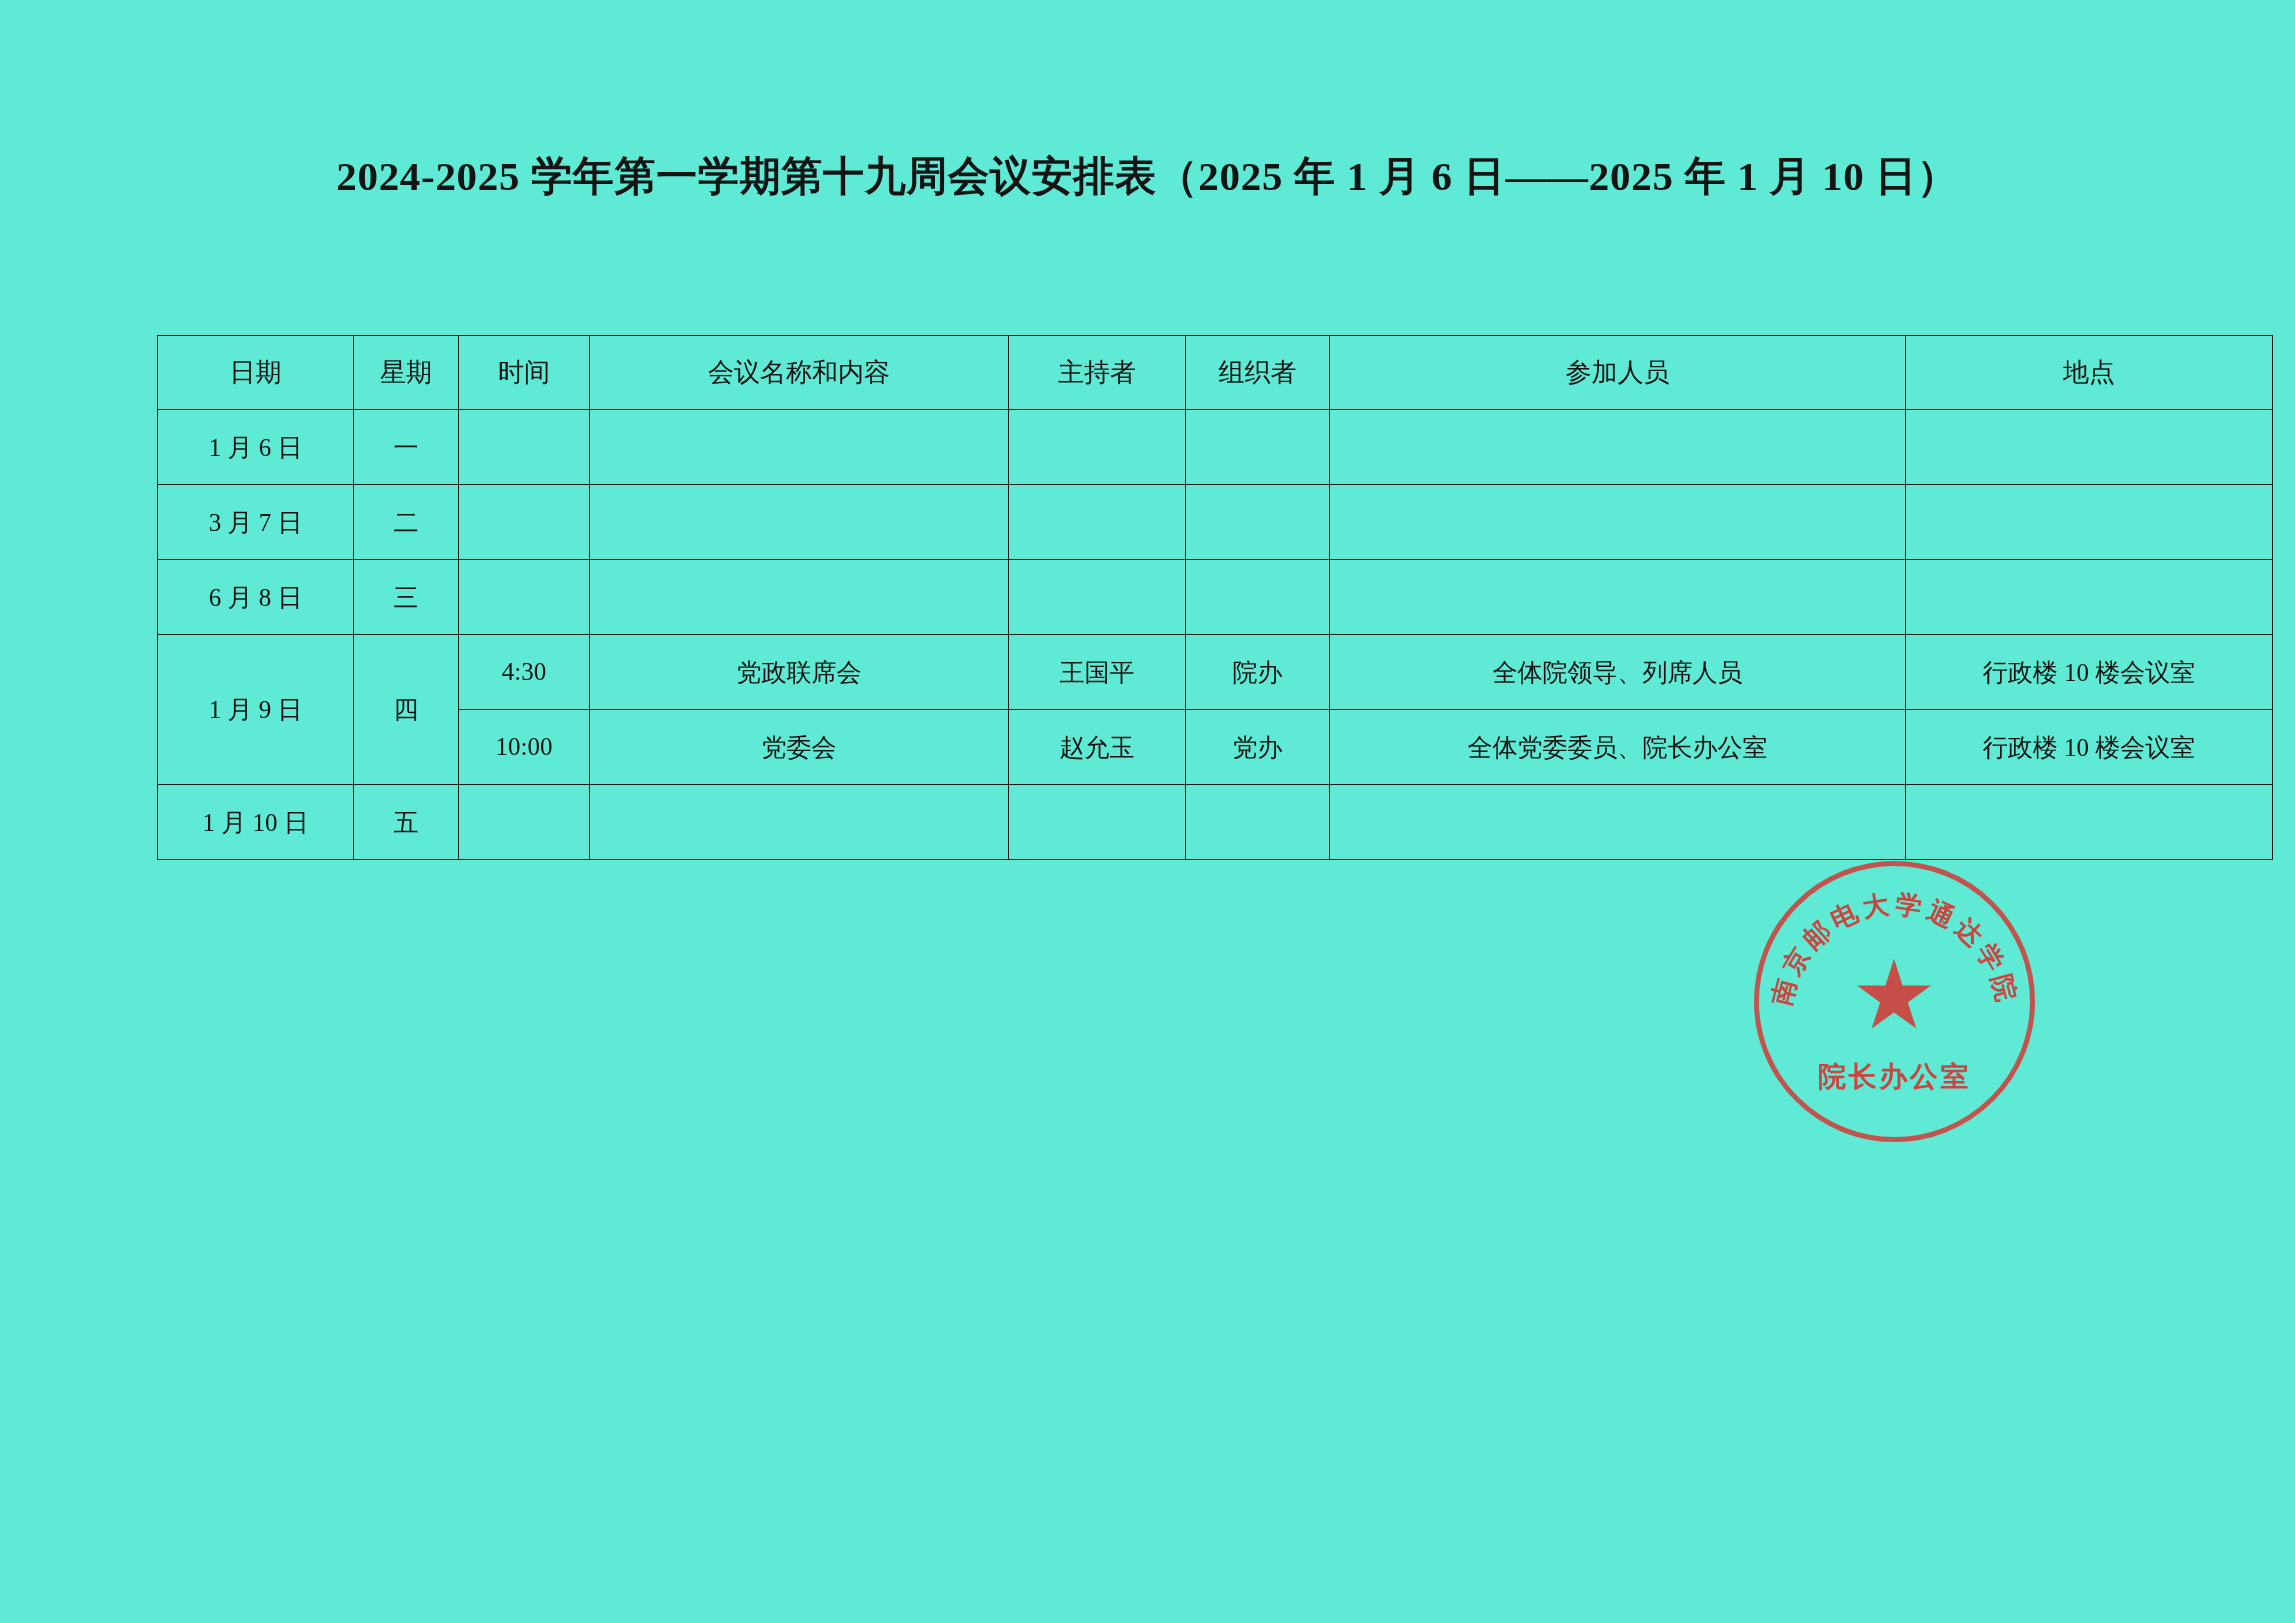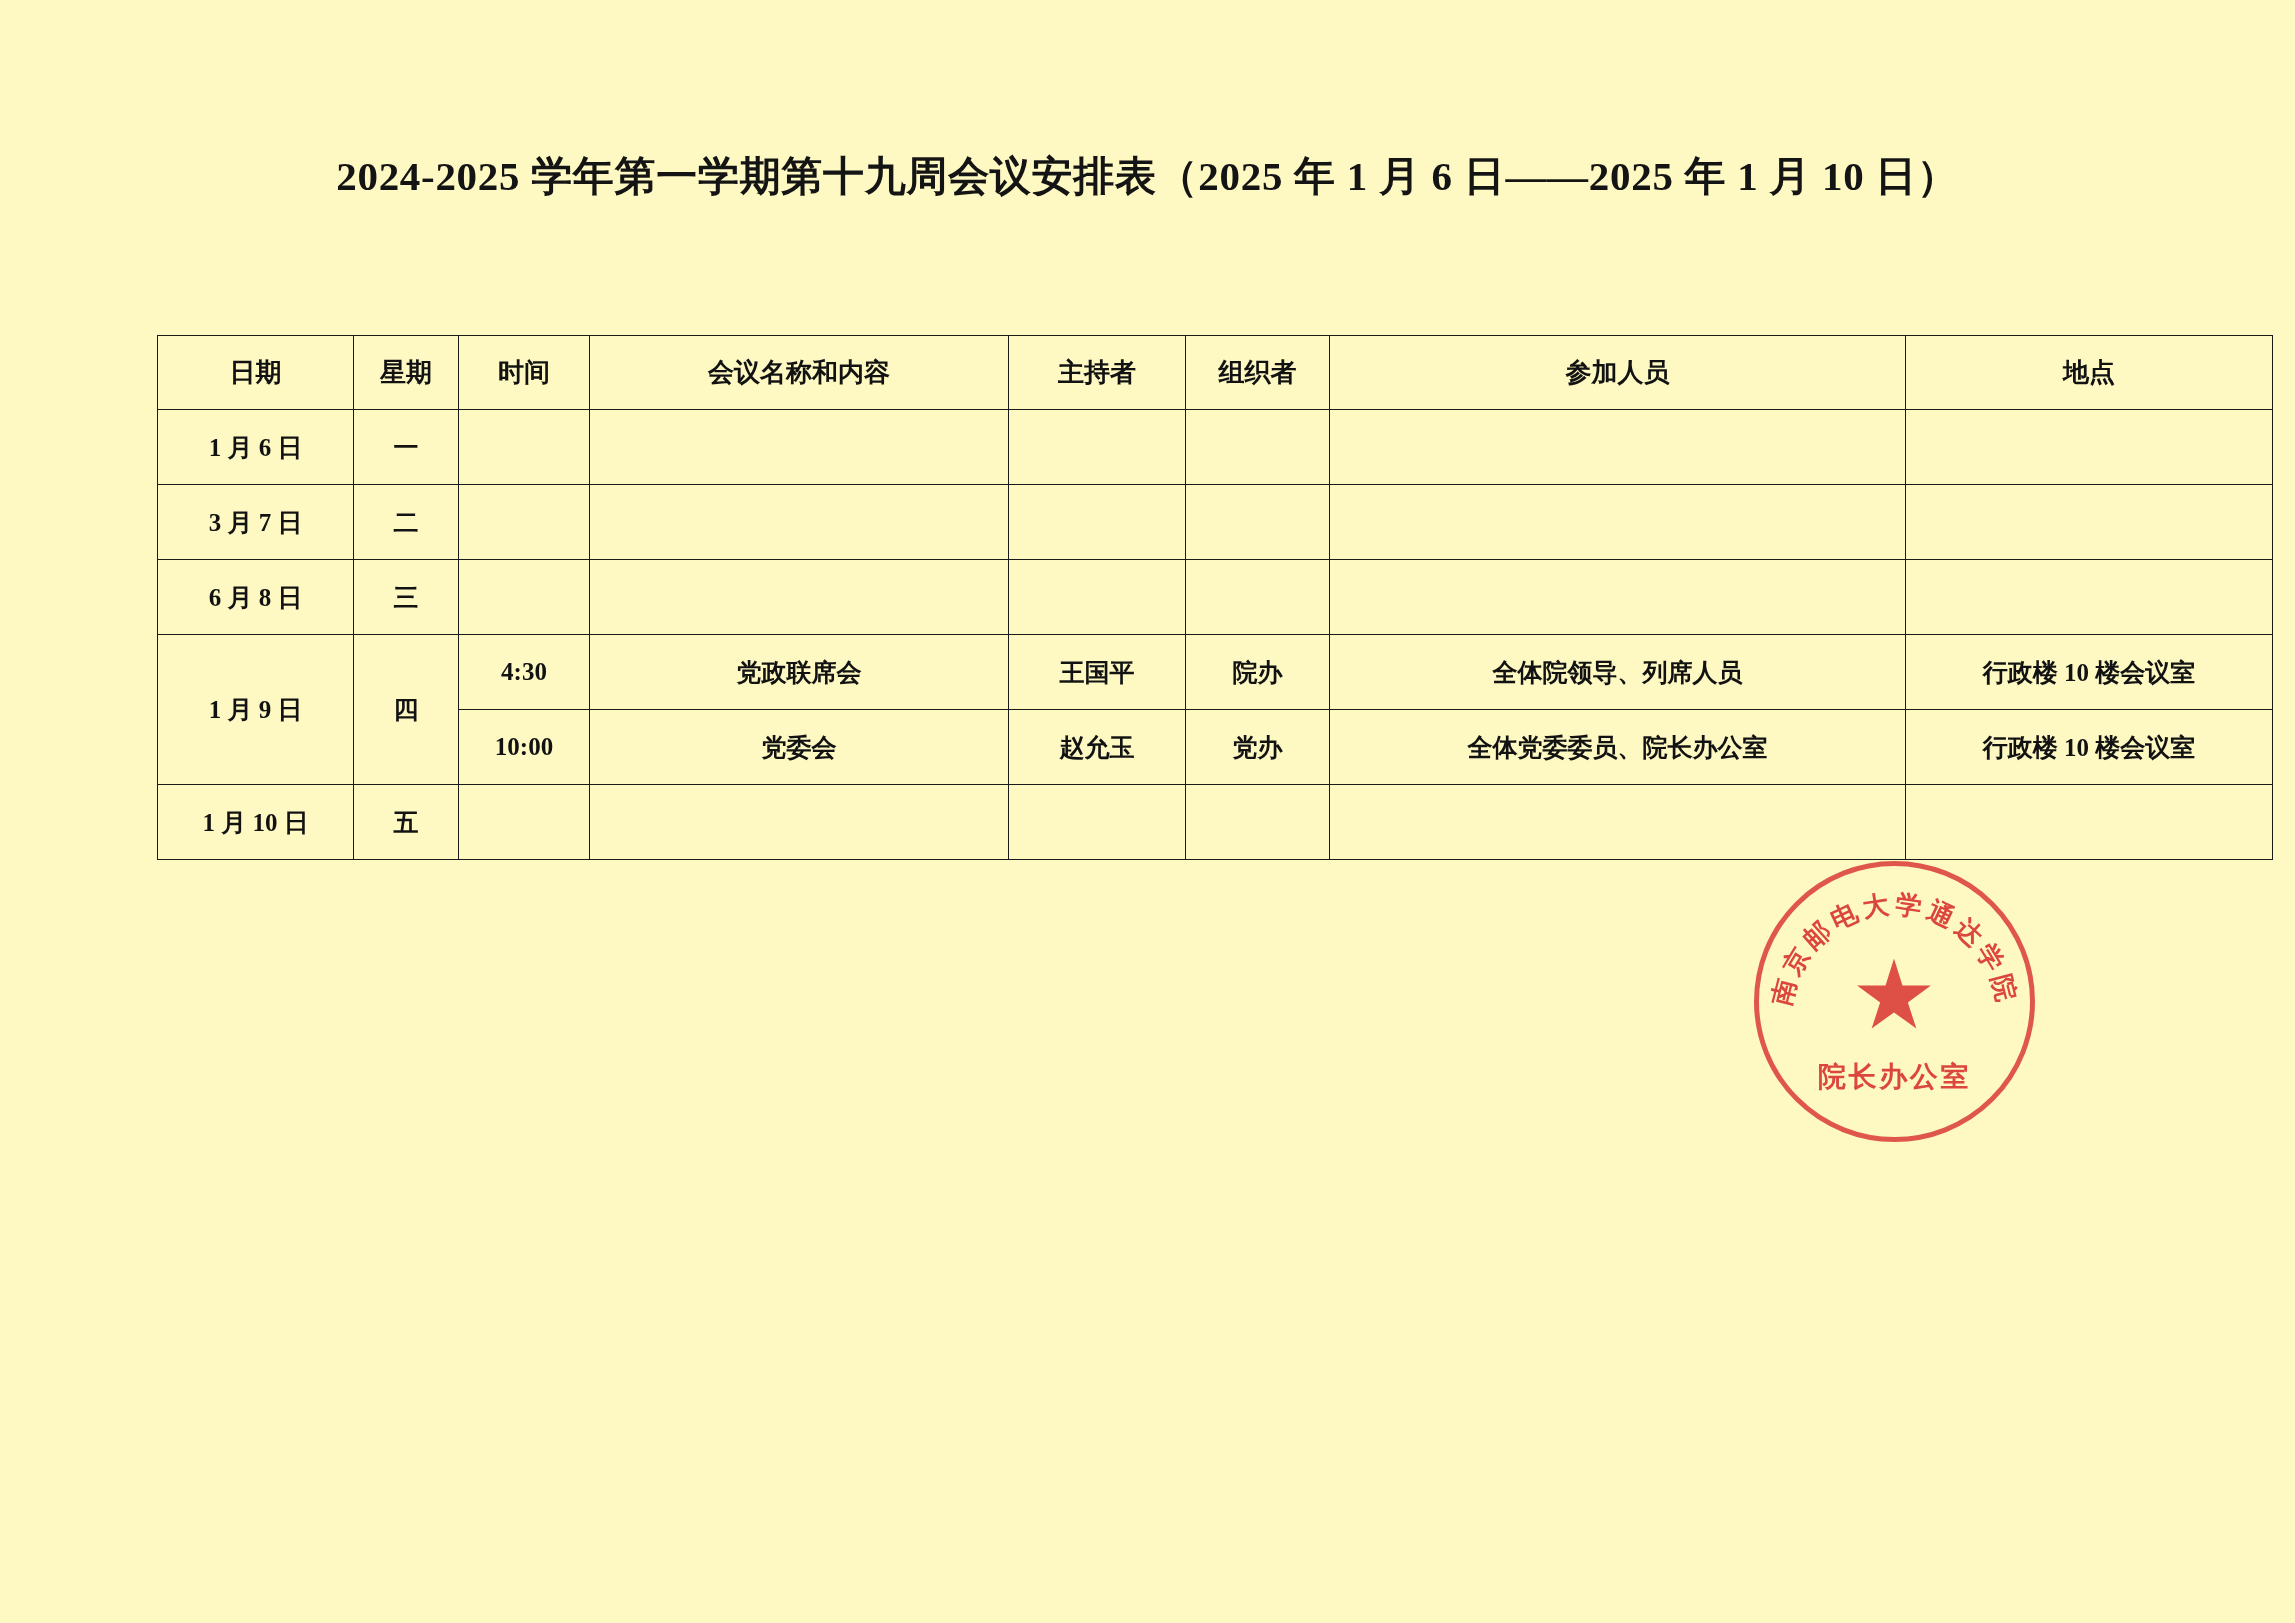--- a/index.html
+++ b/index.html
@@ -11,21 +11,21 @@
     width: 2295px;
     height: 1623px;
     position: relative;
     font-family: "Liberation Serif", "DejaVu Serif", serif;
     color: #111111;
     overflow: hidden;
   }
   .page {
     position: absolute;
     inset: 0;
-    background: #fef9c3;
+    background: #5eead4;
   }
   .doc-title {
     position: absolute;
     top: 149px;
     left: 0;
     width: 100%;
     text-align: center;
     font-size: 41px;
     font-weight: bold;
     letter-spacing: 0.7px;
@@ -39,21 +39,21 @@
     width: 2023px;
   }
   table.sched {
     border-collapse: collapse;
     width: 100%;
     table-layout: fixed;
   }
   table.sched td, table.sched th {
     border: 1.3px solid #1a1a1a;
     font-size: 25px;
-    font-weight: bold;
+    font-weight: normal;
     text-align: center;
     vertical-align: middle;
     color: #121212;
     padding: 0 3.9px;
     font-family: "Liberation Serif", "DejaVu Serif", serif;
   }
   table.sched thead td {
     height: 73px;
     font-size: 26px;
   }

